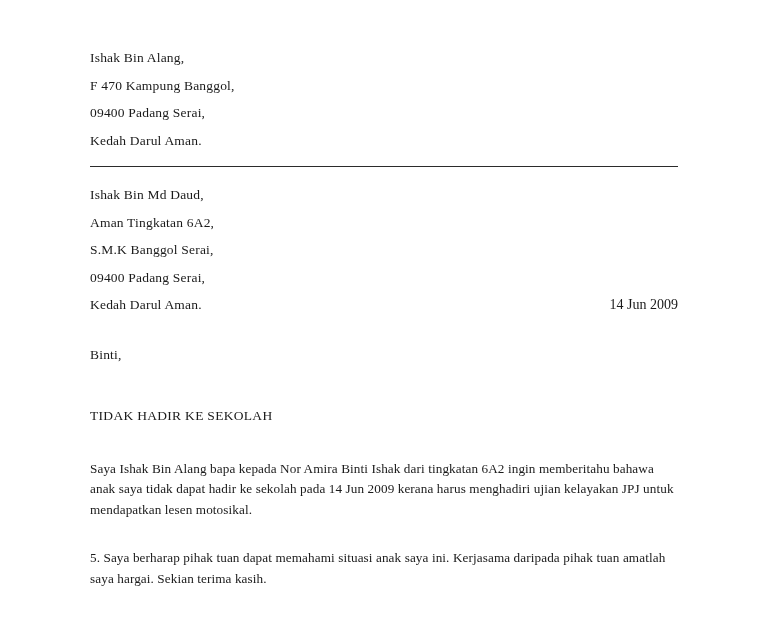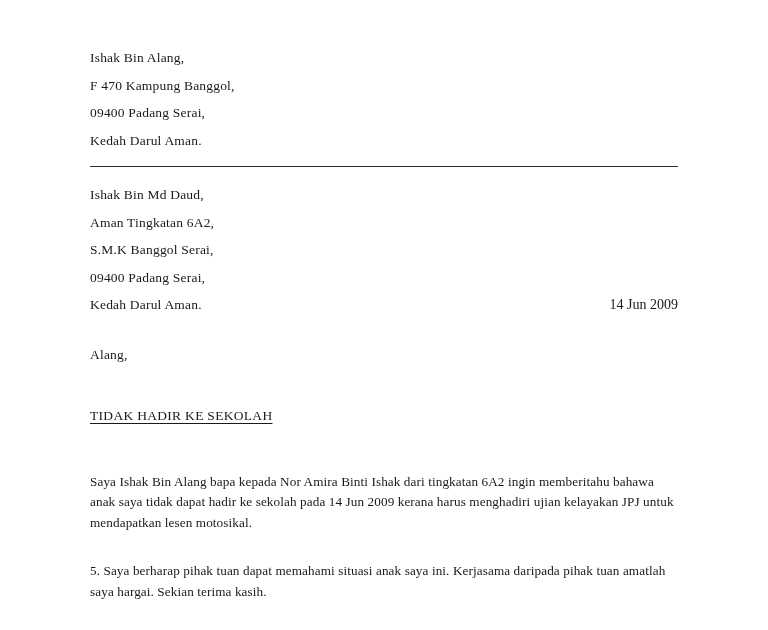--- a/index.html
+++ b/index.html
@@ -54,27 +54,26 @@
     line-height: 27.5px;
     white-space: pre;
   }
   .salutation {
     margin-top: 22px;
   }
   .subject {
     margin-top: 34px;
     font-size: 13.5px;
     line-height: 27.5px;
-    text-decoration: underline;
     text-underline-offset: 3px;
     display: inline-block;
     letter-spacing: 0.3px;
   }
   .para {
-    margin-top: 42px;
+    margin-top: 29px;
     font-size: 13.2px;
     line-height: 20.5px;
     width: 584px;
     text-align: left;
     letter-spacing: 0.1px;
   }
   .para.second {
     margin-top: 28px;
   }
 </style>
@@ -96,21 +95,21 @@
     <div class="line">Ishak Bin Md Daud,</div>
     <div class="line">Aman Tingkatan 6A2,</div>
     <div class="line">S.M.K Banggol Serai,</div>
     <div class="line">09400 Padang Serai,</div>
     <div class="date-row">
       <div class="line">Kedah Darul Aman.</div>
       <div class="date">14 Jun 2009</div>
     </div>
   </div>
 
-  <div class="line salutation">Alang,</div>
+  <div class="line salutation">Binti,</div>
 
   <div class="subject">TIDAK HADIR KE SEKOLAH</div>
 
   <div class="para">Saya Ishak Bin Alang bapa kepada Nor Amira Binti Ishak dari tingkatan 6A2 ingin memberitahu bahawa anak saya tidak dapat hadir ke sekolah pada 14 Jun 2009 kerana harus menghadiri ujian kelayakan JPJ untuk mendapatkan lesen motosikal.</div>
 
   <div class="para second">5. Saya berharap pihak tuan dapat memahami situasi anak saya ini. Kerjasama daripada pihak tuan amatlah saya hargai. Sekian terima kasih.</div>
 
 </div>
 
 </body></html>

